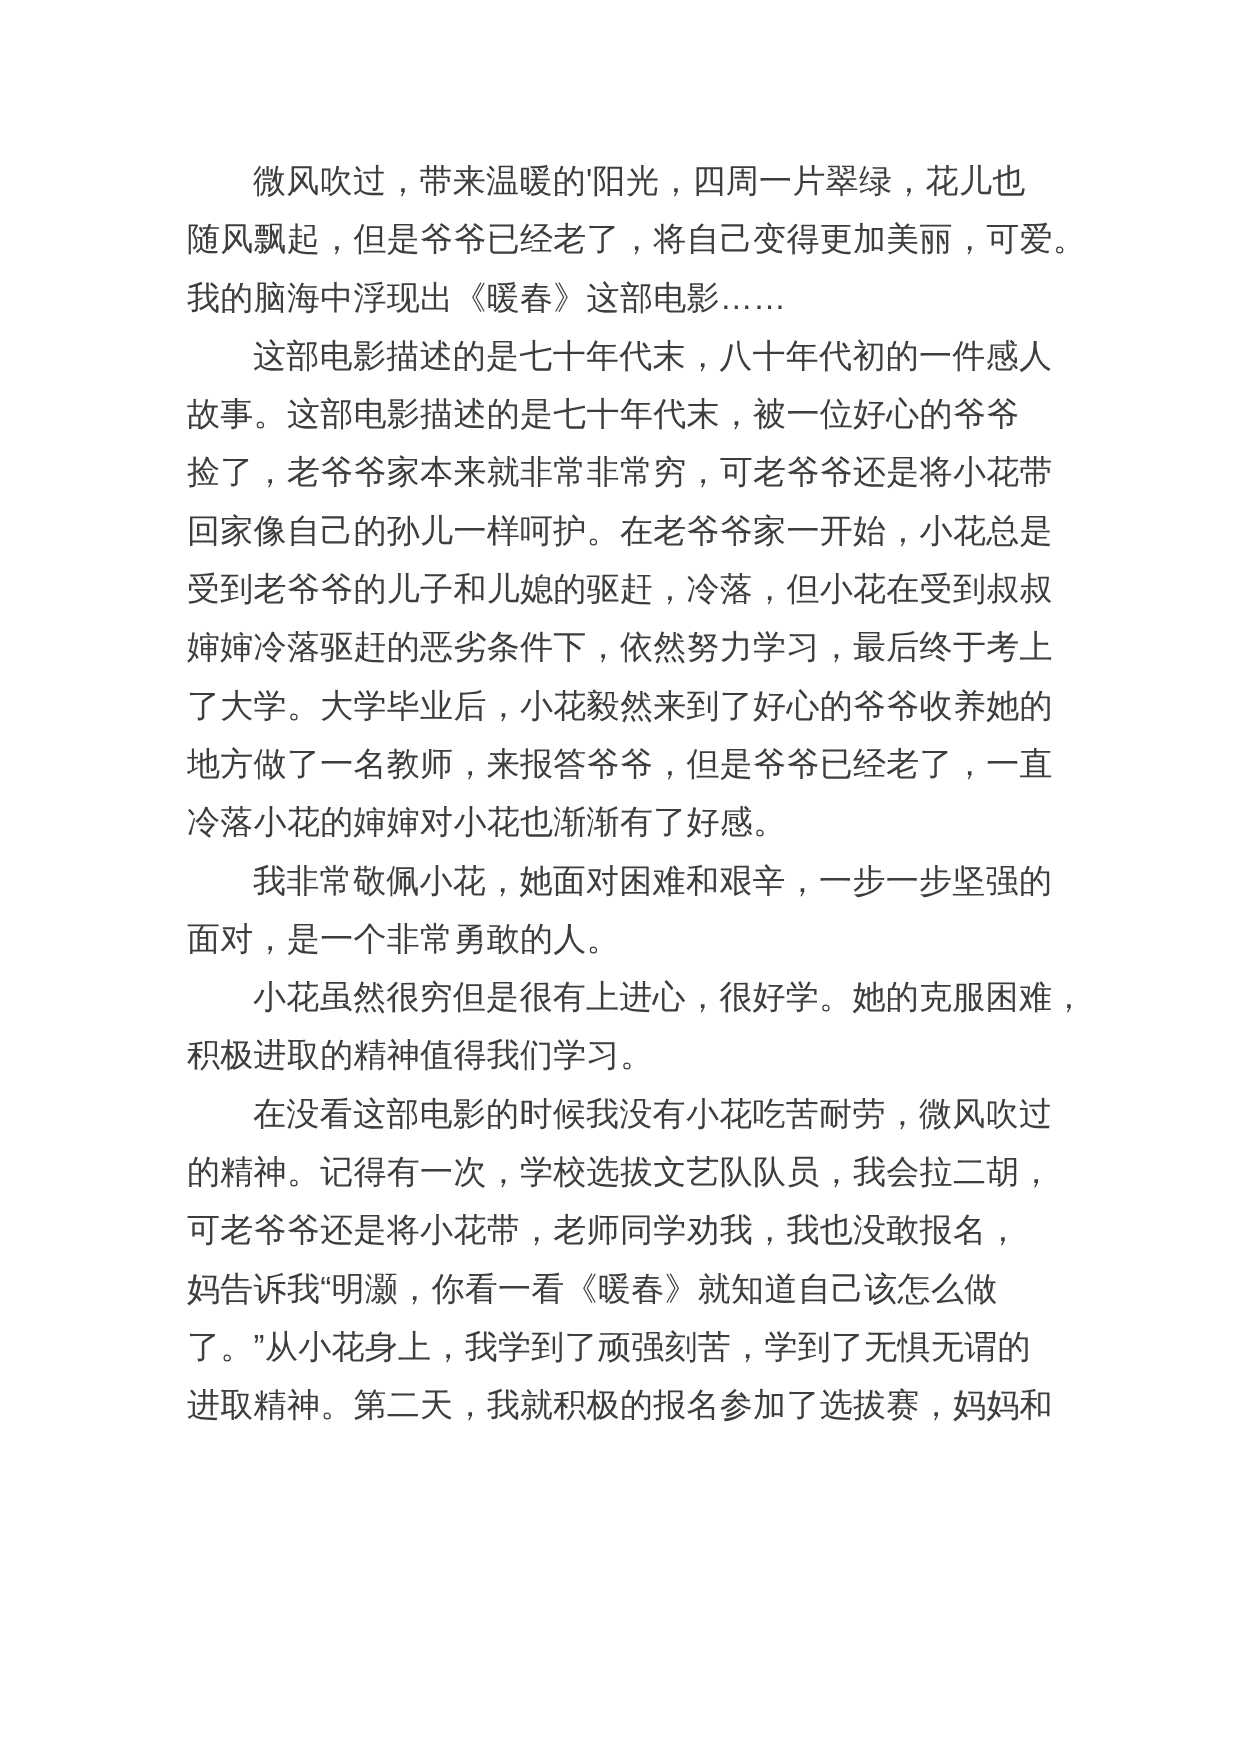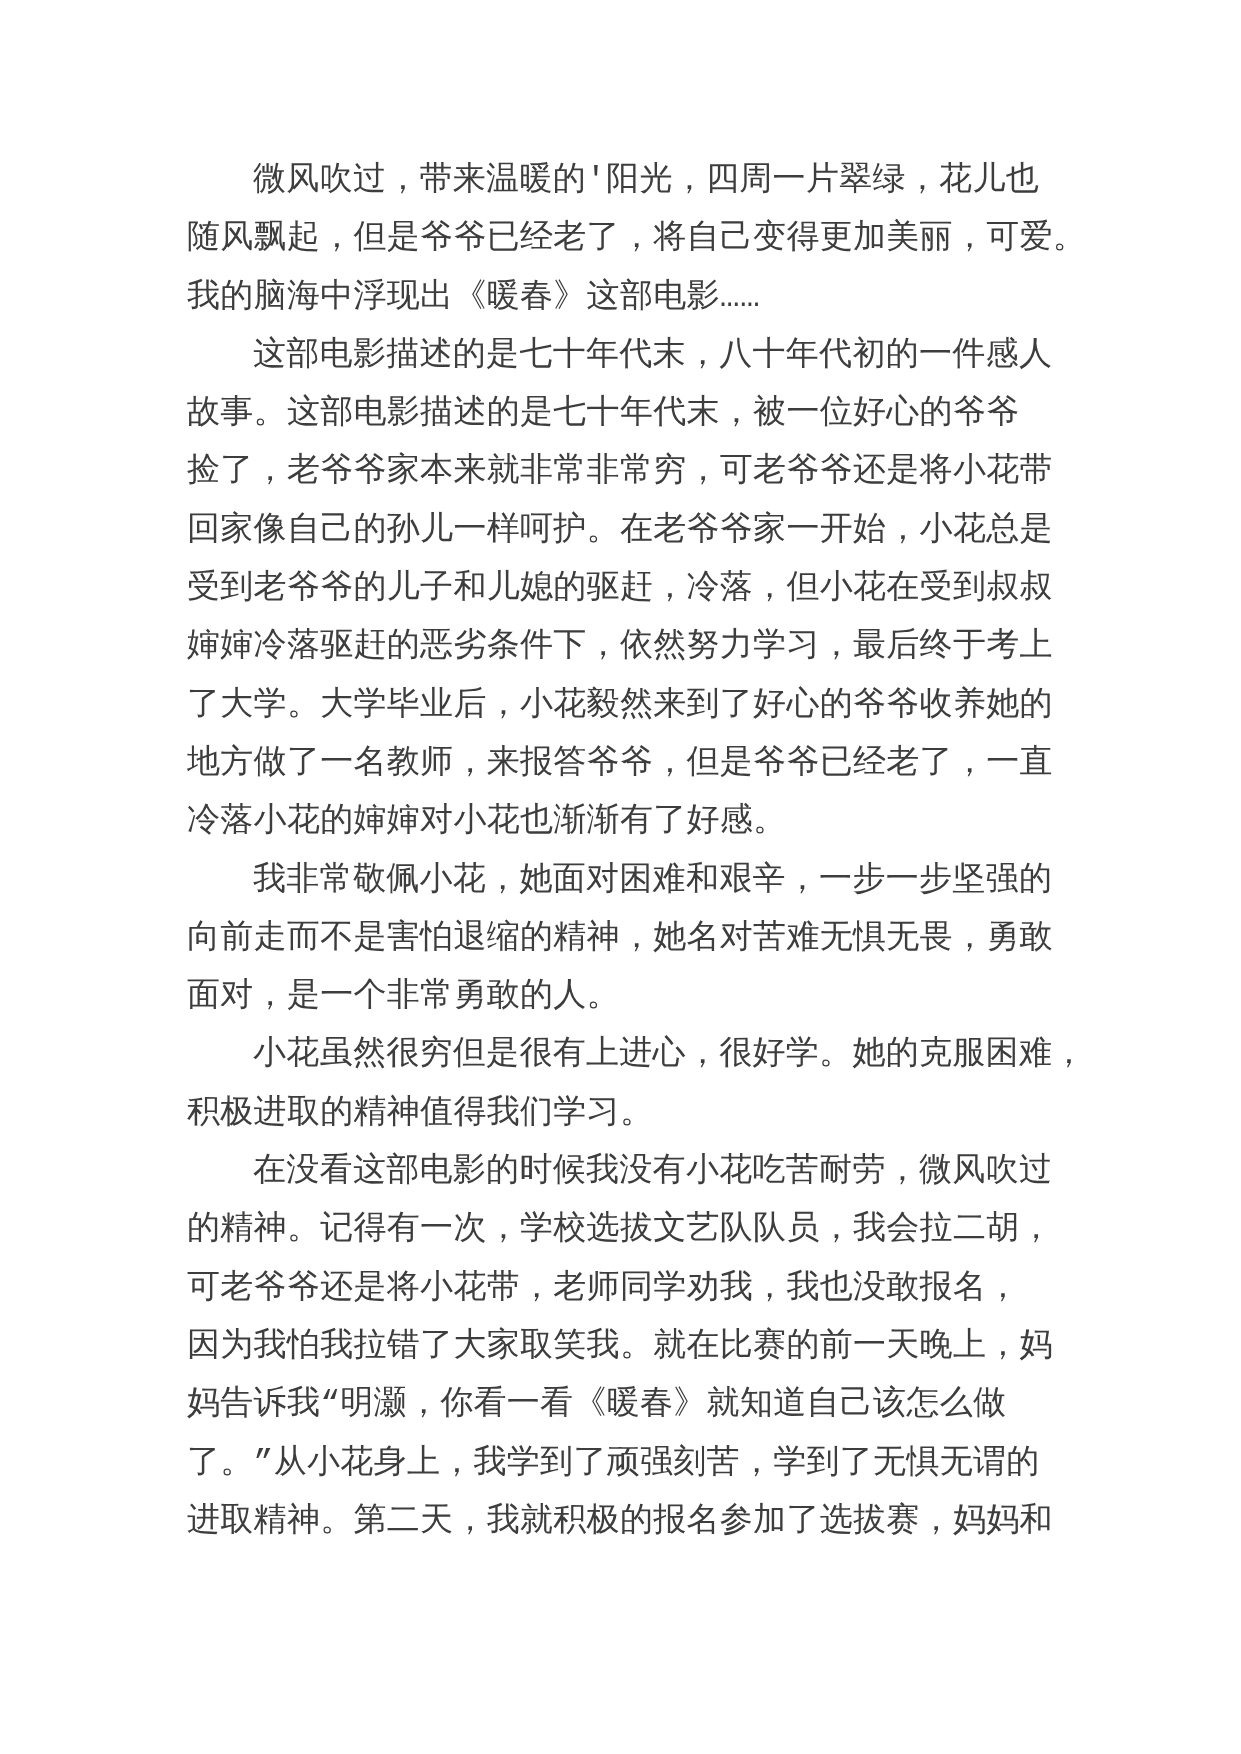--- a/index.html
+++ b/index.html
@@ -6,21 +6,21 @@
     margin: 0;
     padding: 0;
     background: #ffffff;
   }
   .page {
     position: relative;
     width: 1241px;
     height: 1754px;
     background: #ffffff;
     overflow: hidden;
-    font-family: Liberation Mono, monospace;
+    font-family: Liberation Sans, sans-serif;
   }
   .essay {
     position: absolute;
     left: 187px;
     top: 152px;
     width: 900px;
     font-size: 33px;
     line-height: 58.3px;
     color: #3d3d3d;
     font-weight: 400;
@@ -46,25 +46,23 @@
     <div class="line indent">这部电影描述的是七十年代末，八十年代初的一件感人</div>
     <div class="line">故事。这部电影描述的是七十年代末，被一位好心的爷爷</div>
     <div class="line">捡了，老爷爷家本来就非常非常穷，可老爷爷还是将小花带</div>
     <div class="line">回家像自己的孙儿一样呵护。在老爷爷家一开始，小花总是</div>
     <div class="line">受到老爷爷的儿子和儿媳的驱赶，冷落，但小花在受到叔叔</div>
     <div class="line">婶婶冷落驱赶的恶劣条件下，依然努力学习，最后终于考上</div>
     <div class="line">了大学。大学毕业后，小花毅然来到了好心的爷爷收养她的</div>
     <div class="line">地方做了一名教师，来报答爷爷，但是爷爷已经老了，一直</div>
     <div class="line">冷落小花的婶婶对小花也渐渐有了好感。</div>
     <div class="line indent">我非常敬佩小花，她面对困难和艰辛，一步一步坚强的</div>
-    <div class="line">向前走而不是害怕退缩的精神，她名对苦难无惧无畏，勇敢</div>
     <div class="line">面对，是一个非常勇敢的人。</div>
     <div class="line indent">小花虽然很穷但是很有上进心，很好学。她的克服困难，</div>
     <div class="line">积极进取的精神值得我们学习。</div>
     <div class="line indent">在没看这部电影的时候我没有小花吃苦耐劳，微风吹过</div>
     <div class="line">的精神。记得有一次，学校选拔文艺队队员，我会拉二胡，</div>
     <div class="line">可老爷爷还是将小花带，老师同学劝我，我也没敢报名，</div>
-    <div class="line">因为我怕我拉错了大家取笑我。就在比赛的前一天晚上，妈</div>
     <div class="line">妈告诉我“明灏，你看一看《暖春》就知道自己该怎么做</div>
     <div class="line">了。”从小花身上，我学到了顽强刻苦，学到了无惧无谓的</div>
     <div class="line">进取精神。第二天，我就积极的报名参加了选拔赛，妈妈和</div>
   </div>
 </div>
 
 </body></html>

